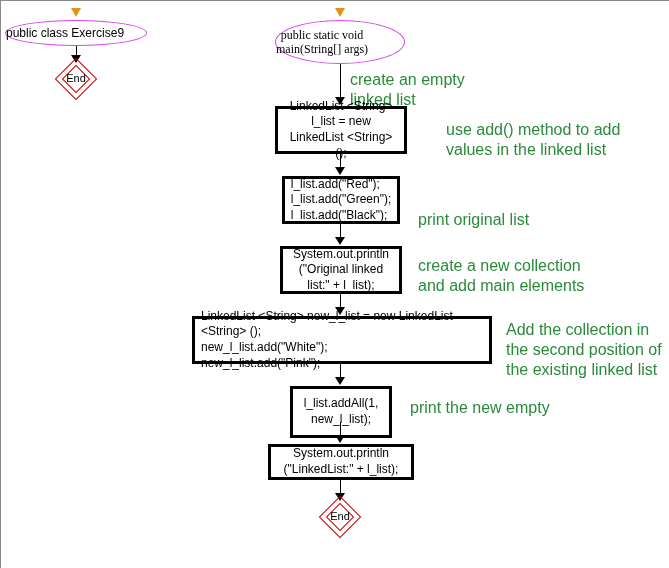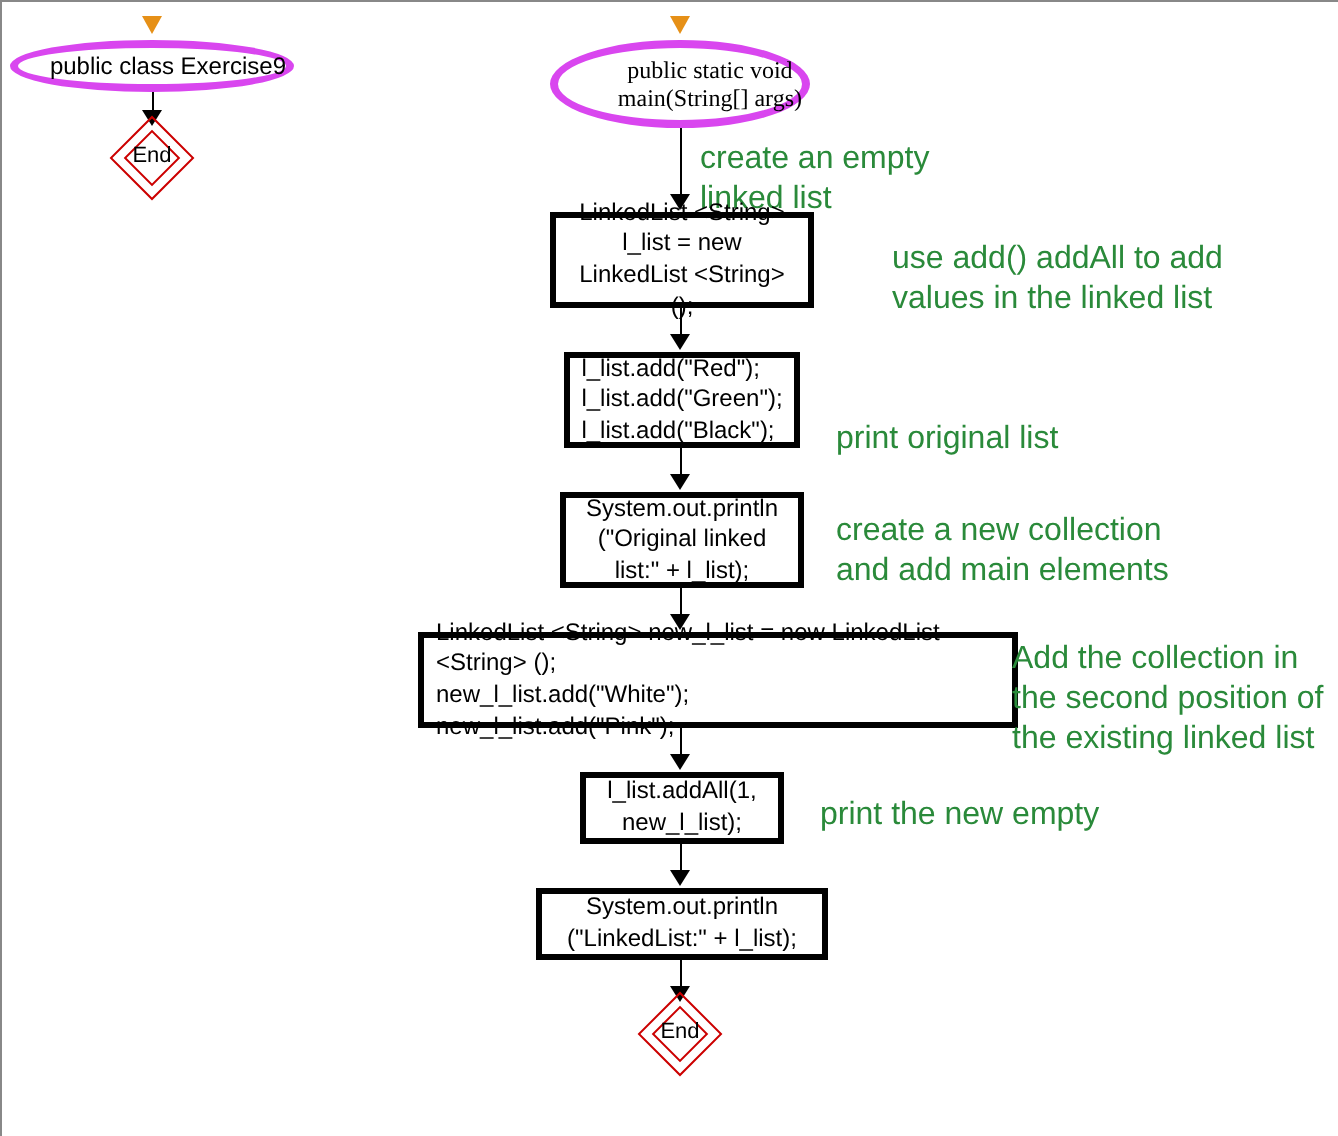--- a/index.html
+++ b/index.html
@@ -12,26 +12,26 @@
     font-size: 12px;
     position: relative;
     overflow: hidden;
   }
   .node {
     position: absolute;
     text-align: center;
     box-sizing: border-box;
   }
   .ellipse {
-    border: 4px solid #d946ef;
+    border: 1px solid #d946ef;
     border-radius: 50%;
     background: #fff;
     display: flex;
     align-items: center;
-    justify-content: flex-end;
+    justify-content: flex-start;
     line-height: 1.2;
   }
   .rect {
     border: 3px solid #000000;
     background: #fff;
     display: flex;
     align-items: center;
     justify-content: center;
     line-height: 1.3;
     padding: 4px 6px;
@@ -122,21 +122,21 @@
   <span style="white-space:pre-line;">create an empty
 linked list</span>
 </div>
 
 <div class="node rect" style="left:275px; top:106px; width:132px; height:48px;">
   <span style="white-space:pre-line; text-align:center;">LinkedList &lt;String&gt;
 l_list = new
 LinkedList &lt;String&gt; ();</span>
 </div>
 <div class="comment" style="left:446px; top:120px;">
-  <span style="white-space:pre-line;">use add() addAll to add
+  <span style="white-space:pre-line;">use add() method to add
 values in the linked list</span>
 </div>
 <div class="hline" style="left:407px; top:130px; width:36px;"></div>
 
 <div class="vline" style="left:340px; top:154px; height:14px;"></div>
 <div class="arrowdown black" style="left:335px; top:167px;"></div>
 
 <div class="node rect" style="left:282px; top:176px; width:118px; height:48px;">
   <span style="white-space:pre-line; text-align:left;">l_list.add("Red");
 l_list.add("Green");
@@ -155,35 +155,35 @@
 list:" + l_list);</span>
 </div>
 <div class="comment" style="left:418px; top:256px;">
   <span style="white-space:pre-line;">create a new collection
 and add main elements</span>
 </div>
 
 <div class="vline" style="left:340px; top:294px; height:14px;"></div>
 <div class="arrowdown black" style="left:335px; top:307px;"></div>
 
-<div class="node rect" style="left:209px; top:316px; width:300px; height:48px; text-align:left; justify-content:flex-start;">
+<div class="node rect" style="left:192px; top:316px; width:300px; height:48px; text-align:left; justify-content:flex-start;">
   <span style="white-space:pre-line; text-align:left;">LinkedList &lt;String&gt; new_l_list = new LinkedList &lt;String&gt; ();
 new_l_list.add("White");
 new_l_list.add("Pink");</span>
 </div>
 <div class="comment" style="left:506px; top:320px;">
   <span style="white-space:pre-line;margin-top:32px;">Add the collection in
 the second position of
 the existing linked list</span>
 </div>
 
 <div class="vline" style="left:340px; top:364px; height:14px;"></div>
 <div class="arrowdown black" style="left:335px; top:377px;"></div>
 
-<div class="node rect" style="left:290px; top:386px; width:102px; height:36px;">
+<div class="node rect" style="left:290px; top:386px; width:102px; height:52px;">
   <span style="white-space:pre-line; text-align:center;">l_list.addAll(1,
 new_l_list);</span>
 </div>
 <div class="comment" style="left:410px; top:398px;">
   <span style="white-space:pre-line;">print the new empty</span>
 </div>
 
 <div class="vline" style="left:340px; top:422px; height:14px;"></div>
 <div class="arrowdown black" style="left:335px; top:435px;"></div>
 

